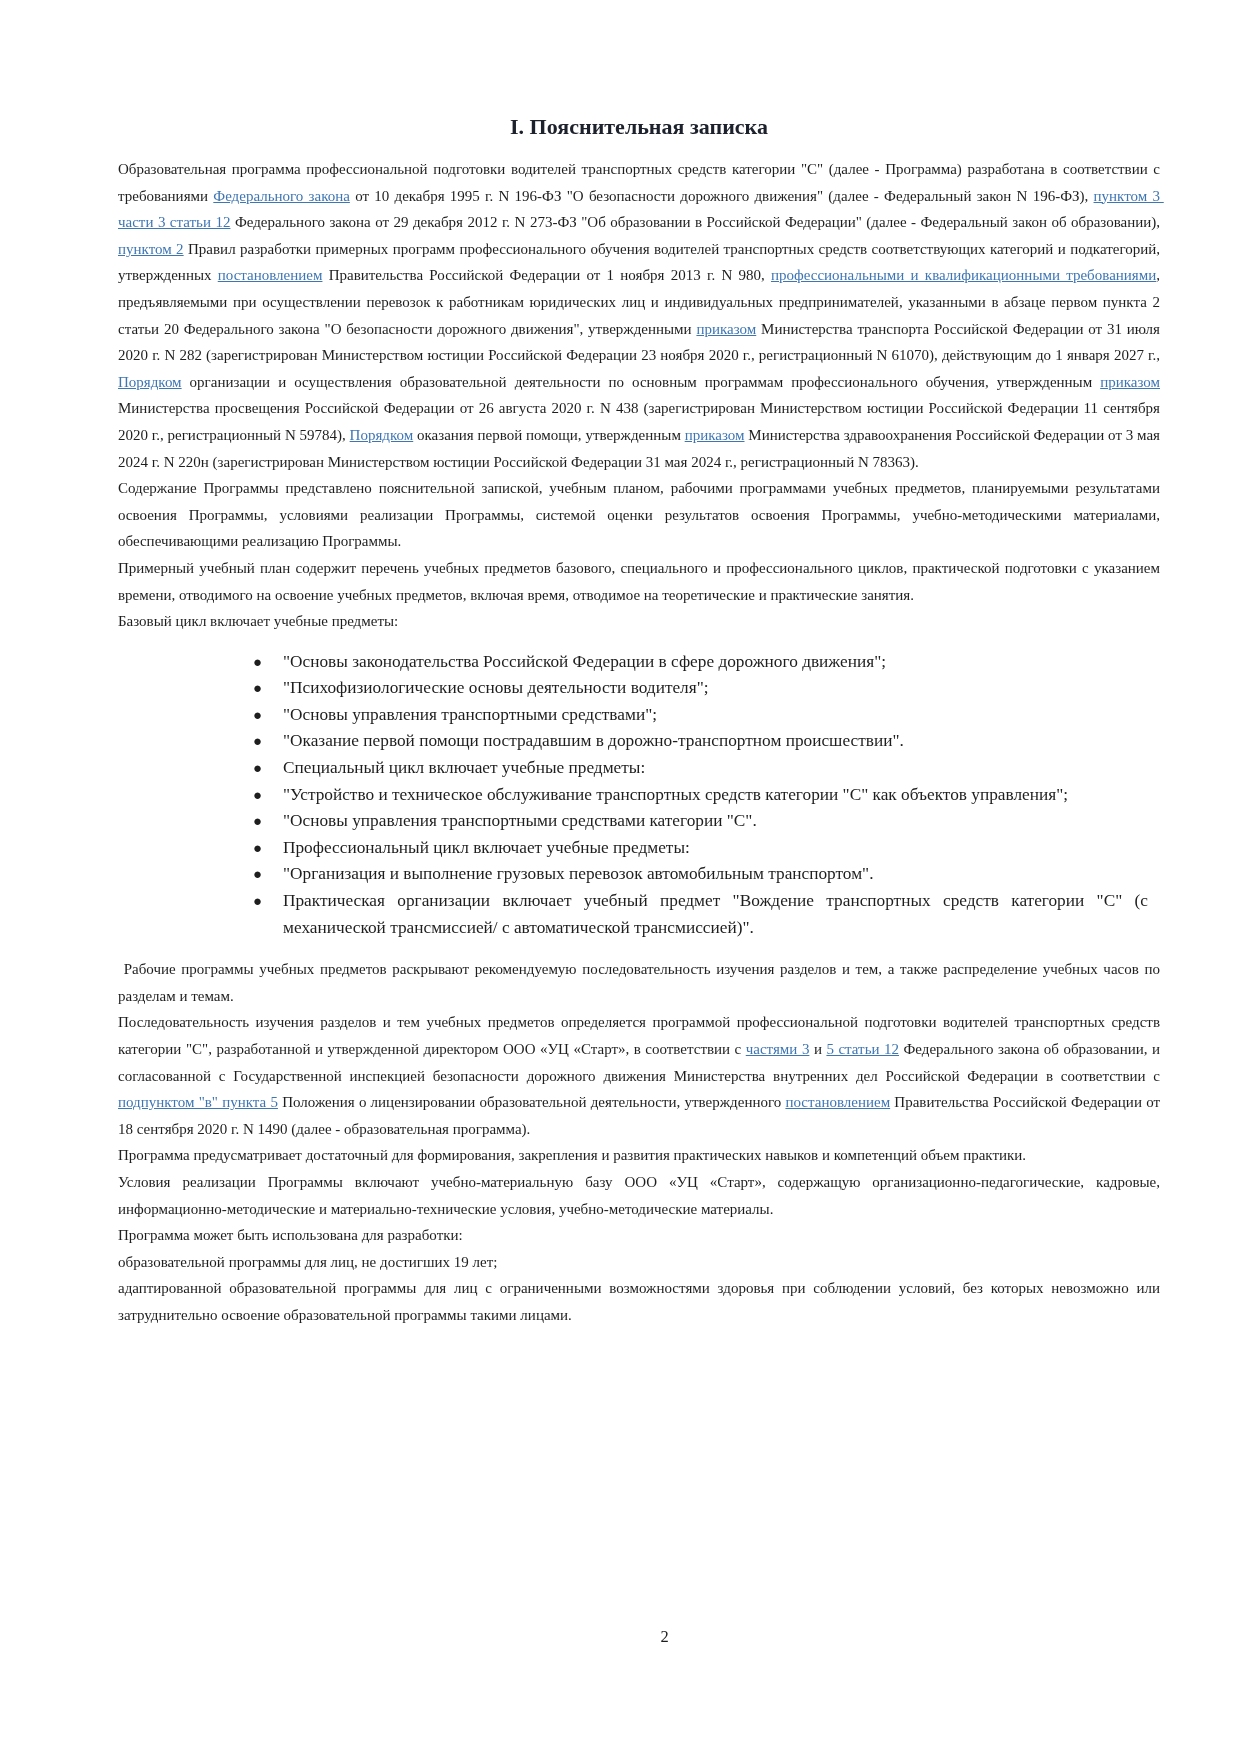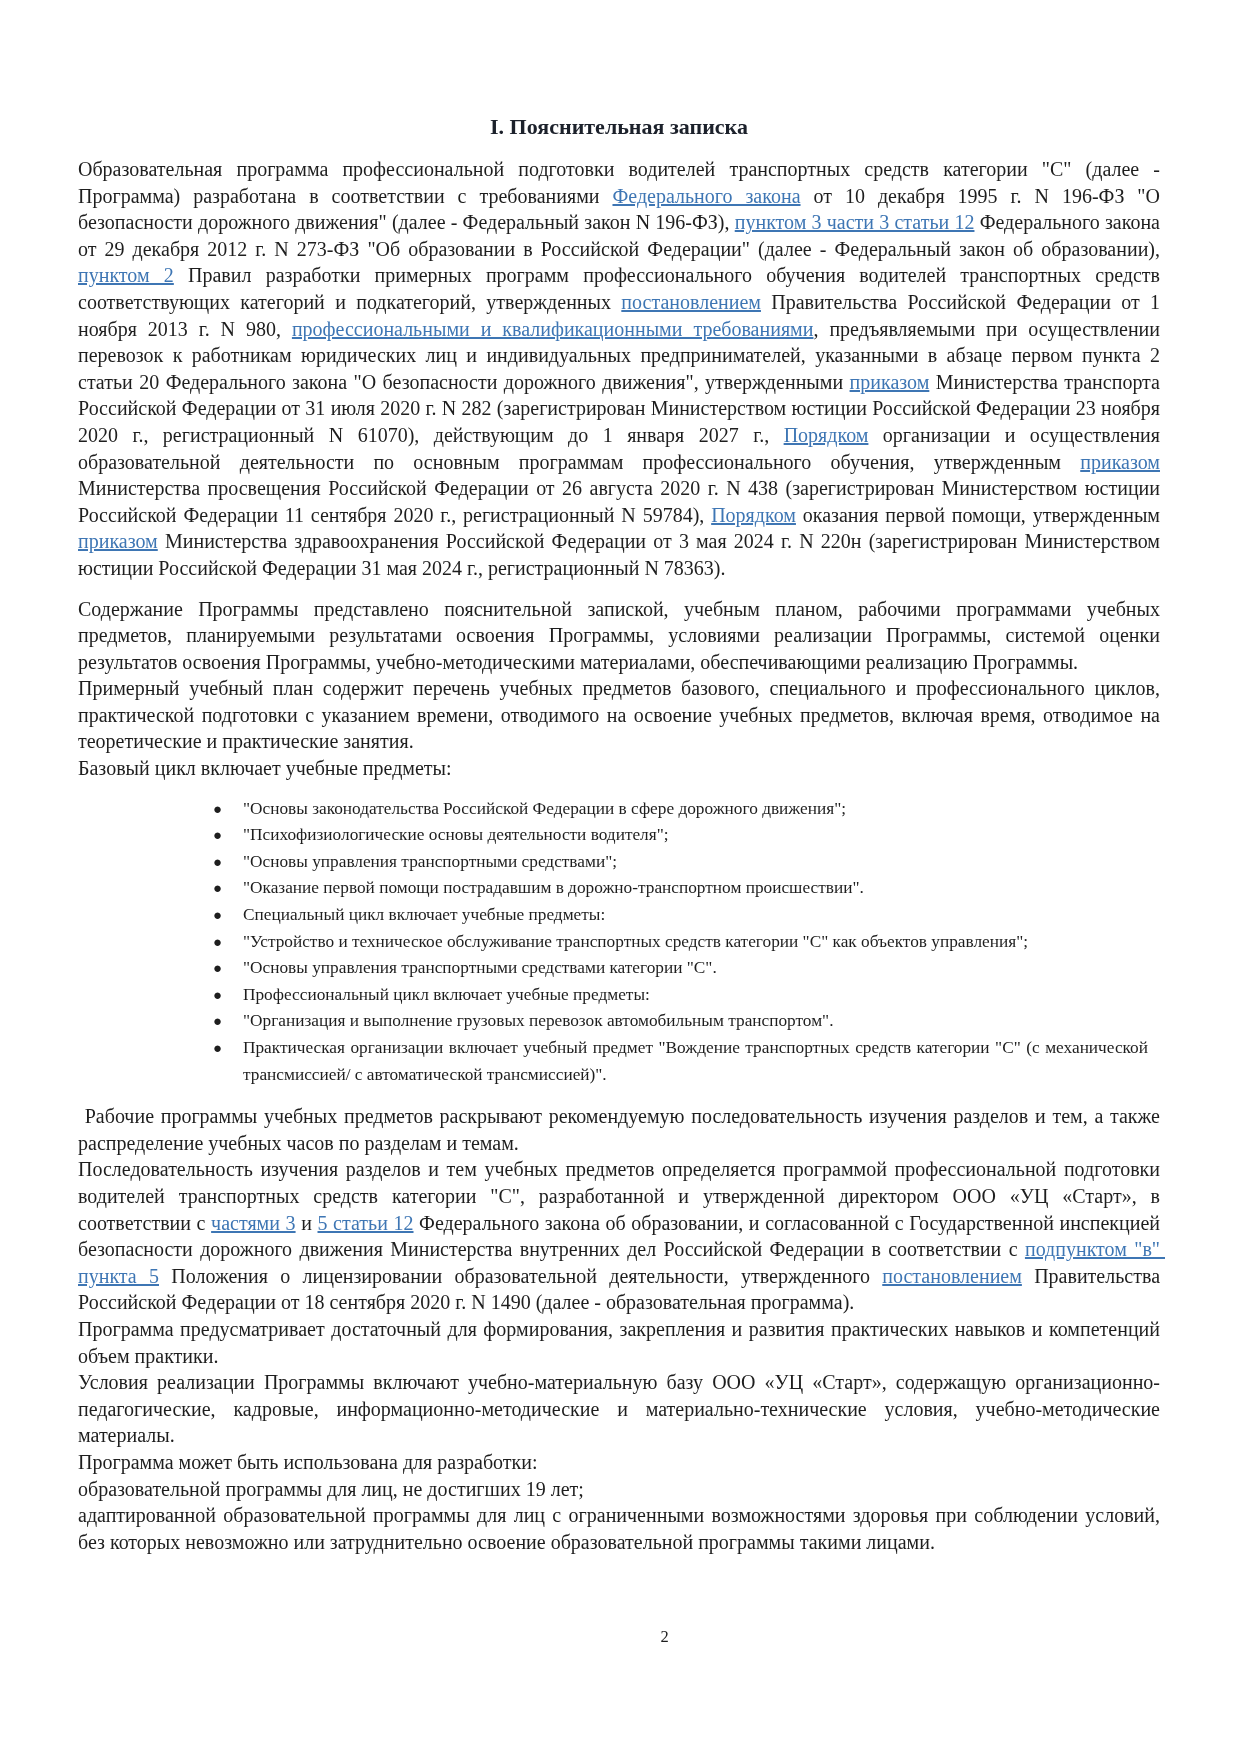--- a/index.html
+++ b/index.html
@@ -5,42 +5,42 @@
   html, body {
     margin: 0;
     padding: 0;
     background: #ffffff;
   }
   .page {
     position: relative;
     width: 1241px;
     height: 1755px;
     box-sizing: border-box;
-    padding: 112px 81px 0 78px;
+    padding: 112px 81px 0 118px;
     background: #ffffff;
     overflow: hidden;
     font-family: "Liberation Serif", "DejaVu Serif", serif;
     color: var(--body-text, #1e1e1e);
   }
   h1.doc-title {
     margin: 0 0 14px 0;
     font-size: 22px;
     line-height: 30px;
     font-weight: bold;
     text-align: center;
     color: var(--title-text, #1c212b);
   }
   .para {
     margin: 0;
-    font-size: 20px;
+    font-size: 15px;
     line-height: 26.6px;
     text-align: justify;
     white-space: pre-wrap;
   }
-  .sp   { margin-top: 14px; font-family: Liberation Serif, serif; }
+  .sp   { margin-top: 0; font-family: Liberation Serif, serif; }
   .sp-lg{ }
   ul.subjects {
     margin: 14px 12px 15px 165px;
     padding: 0;
     list-style: none;
   }
   ul.subjects li {
     position: relative;
     font-size: 17.3px;
     line-height: 26.6px;

